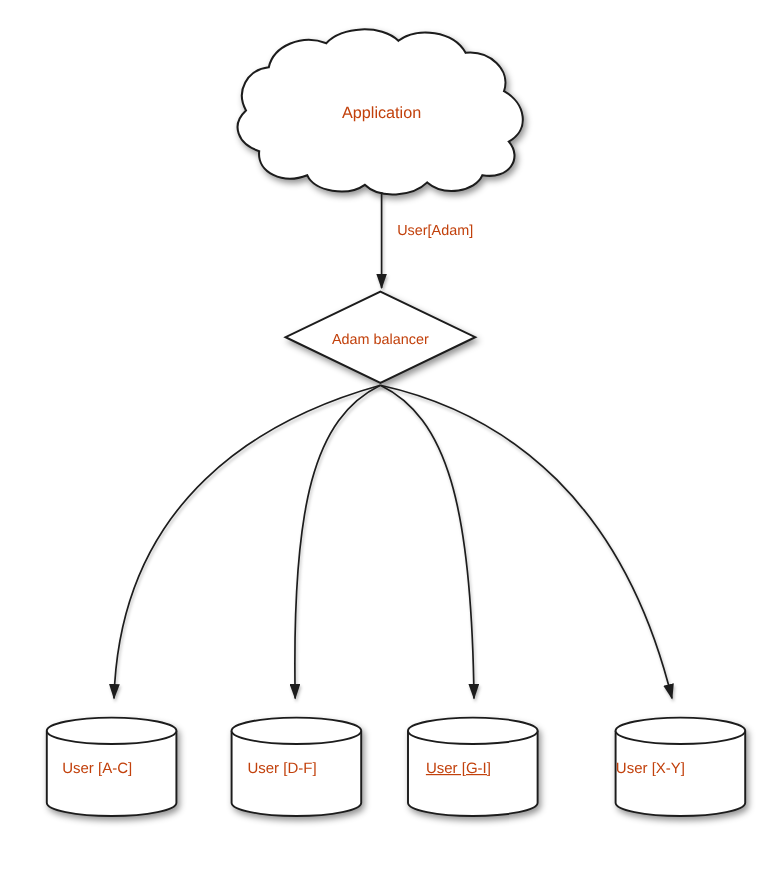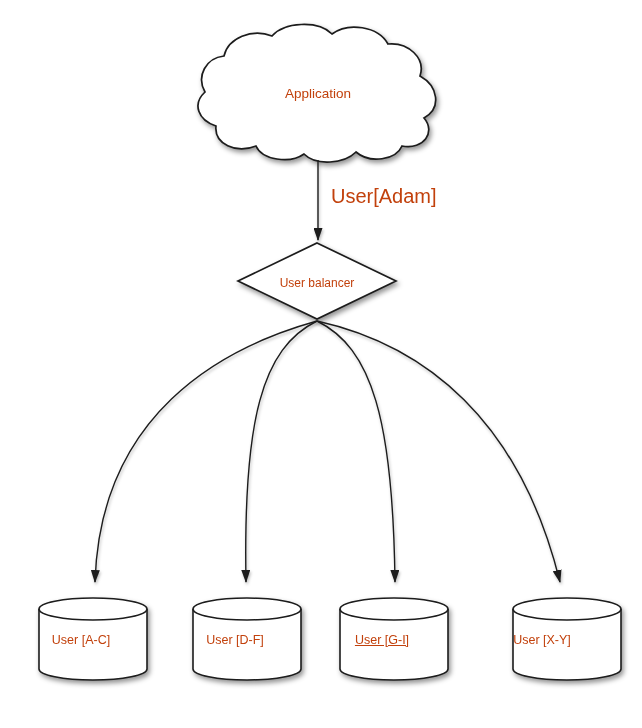--- a/index.html
+++ b/index.html
@@ -34,21 +34,21 @@
     stroke: #1c1c1c;
     stroke-width: 1.4;
     filter: drop-shadow(1px 2px 1.5px rgba(0,0,0,0.28));
   }
   .lbl {
     position: absolute;
     text-align: center;
     white-space: nowrap;
   }
   .lbl-application { left: 218px; top: 86px;  width: 200px; font-size: 13.5px; }
-  .lbl-edge        { left: 331px; top: 185px; font-size: 20px; text-align: right; }
+  .lbl-edge        { left: 331px; top: 185px; font-size: 12px; text-align: right; }
   .lbl-diamond     { left: 237px; top: 276px; width: 160px; font-size: 12px; }
   .lbl-cyl         { top: 633px; width: 84px; font-size: 12.5px; }
   .lbl-cyl-0 { left: 39px;  }
   .lbl-cyl-1 { left: 193px; }
   .lbl-cyl-2 { left: 340px; text-decoration: underline; }
   .lbl-cyl-3 { left: 500px; }
 </style>
 </head>
 <body>
 
@@ -102,20 +102,20 @@
     <g class="cyl-group">
       <path class="cyl" d="M 513 609 L 513 669 A 54 11 0 0 0 621 669 L 621 609"></path>
       <ellipse class="cyl" cx="567" cy="609" rx="54" ry="11"></ellipse>
     </g>
   </svg>
 
   <div class="lbl lbl-application">Application</div>
 
   <div class="lbl lbl-edge">User[Adam]</div>
 
-  <div class="lbl lbl-diamond">User balancer</div>
+  <div class="lbl lbl-diamond">Adam balancer</div>
 
   <div class="lbl lbl-cyl lbl-cyl-0">User [A-C]</div>
   <div class="lbl lbl-cyl lbl-cyl-1">User [D-F]</div>
   <div class="lbl lbl-cyl lbl-cyl-2">User [G-I]</div>
   <div class="lbl lbl-cyl lbl-cyl-3">User [X-Y]</div>
 
 </div>
 
 </body></html>

